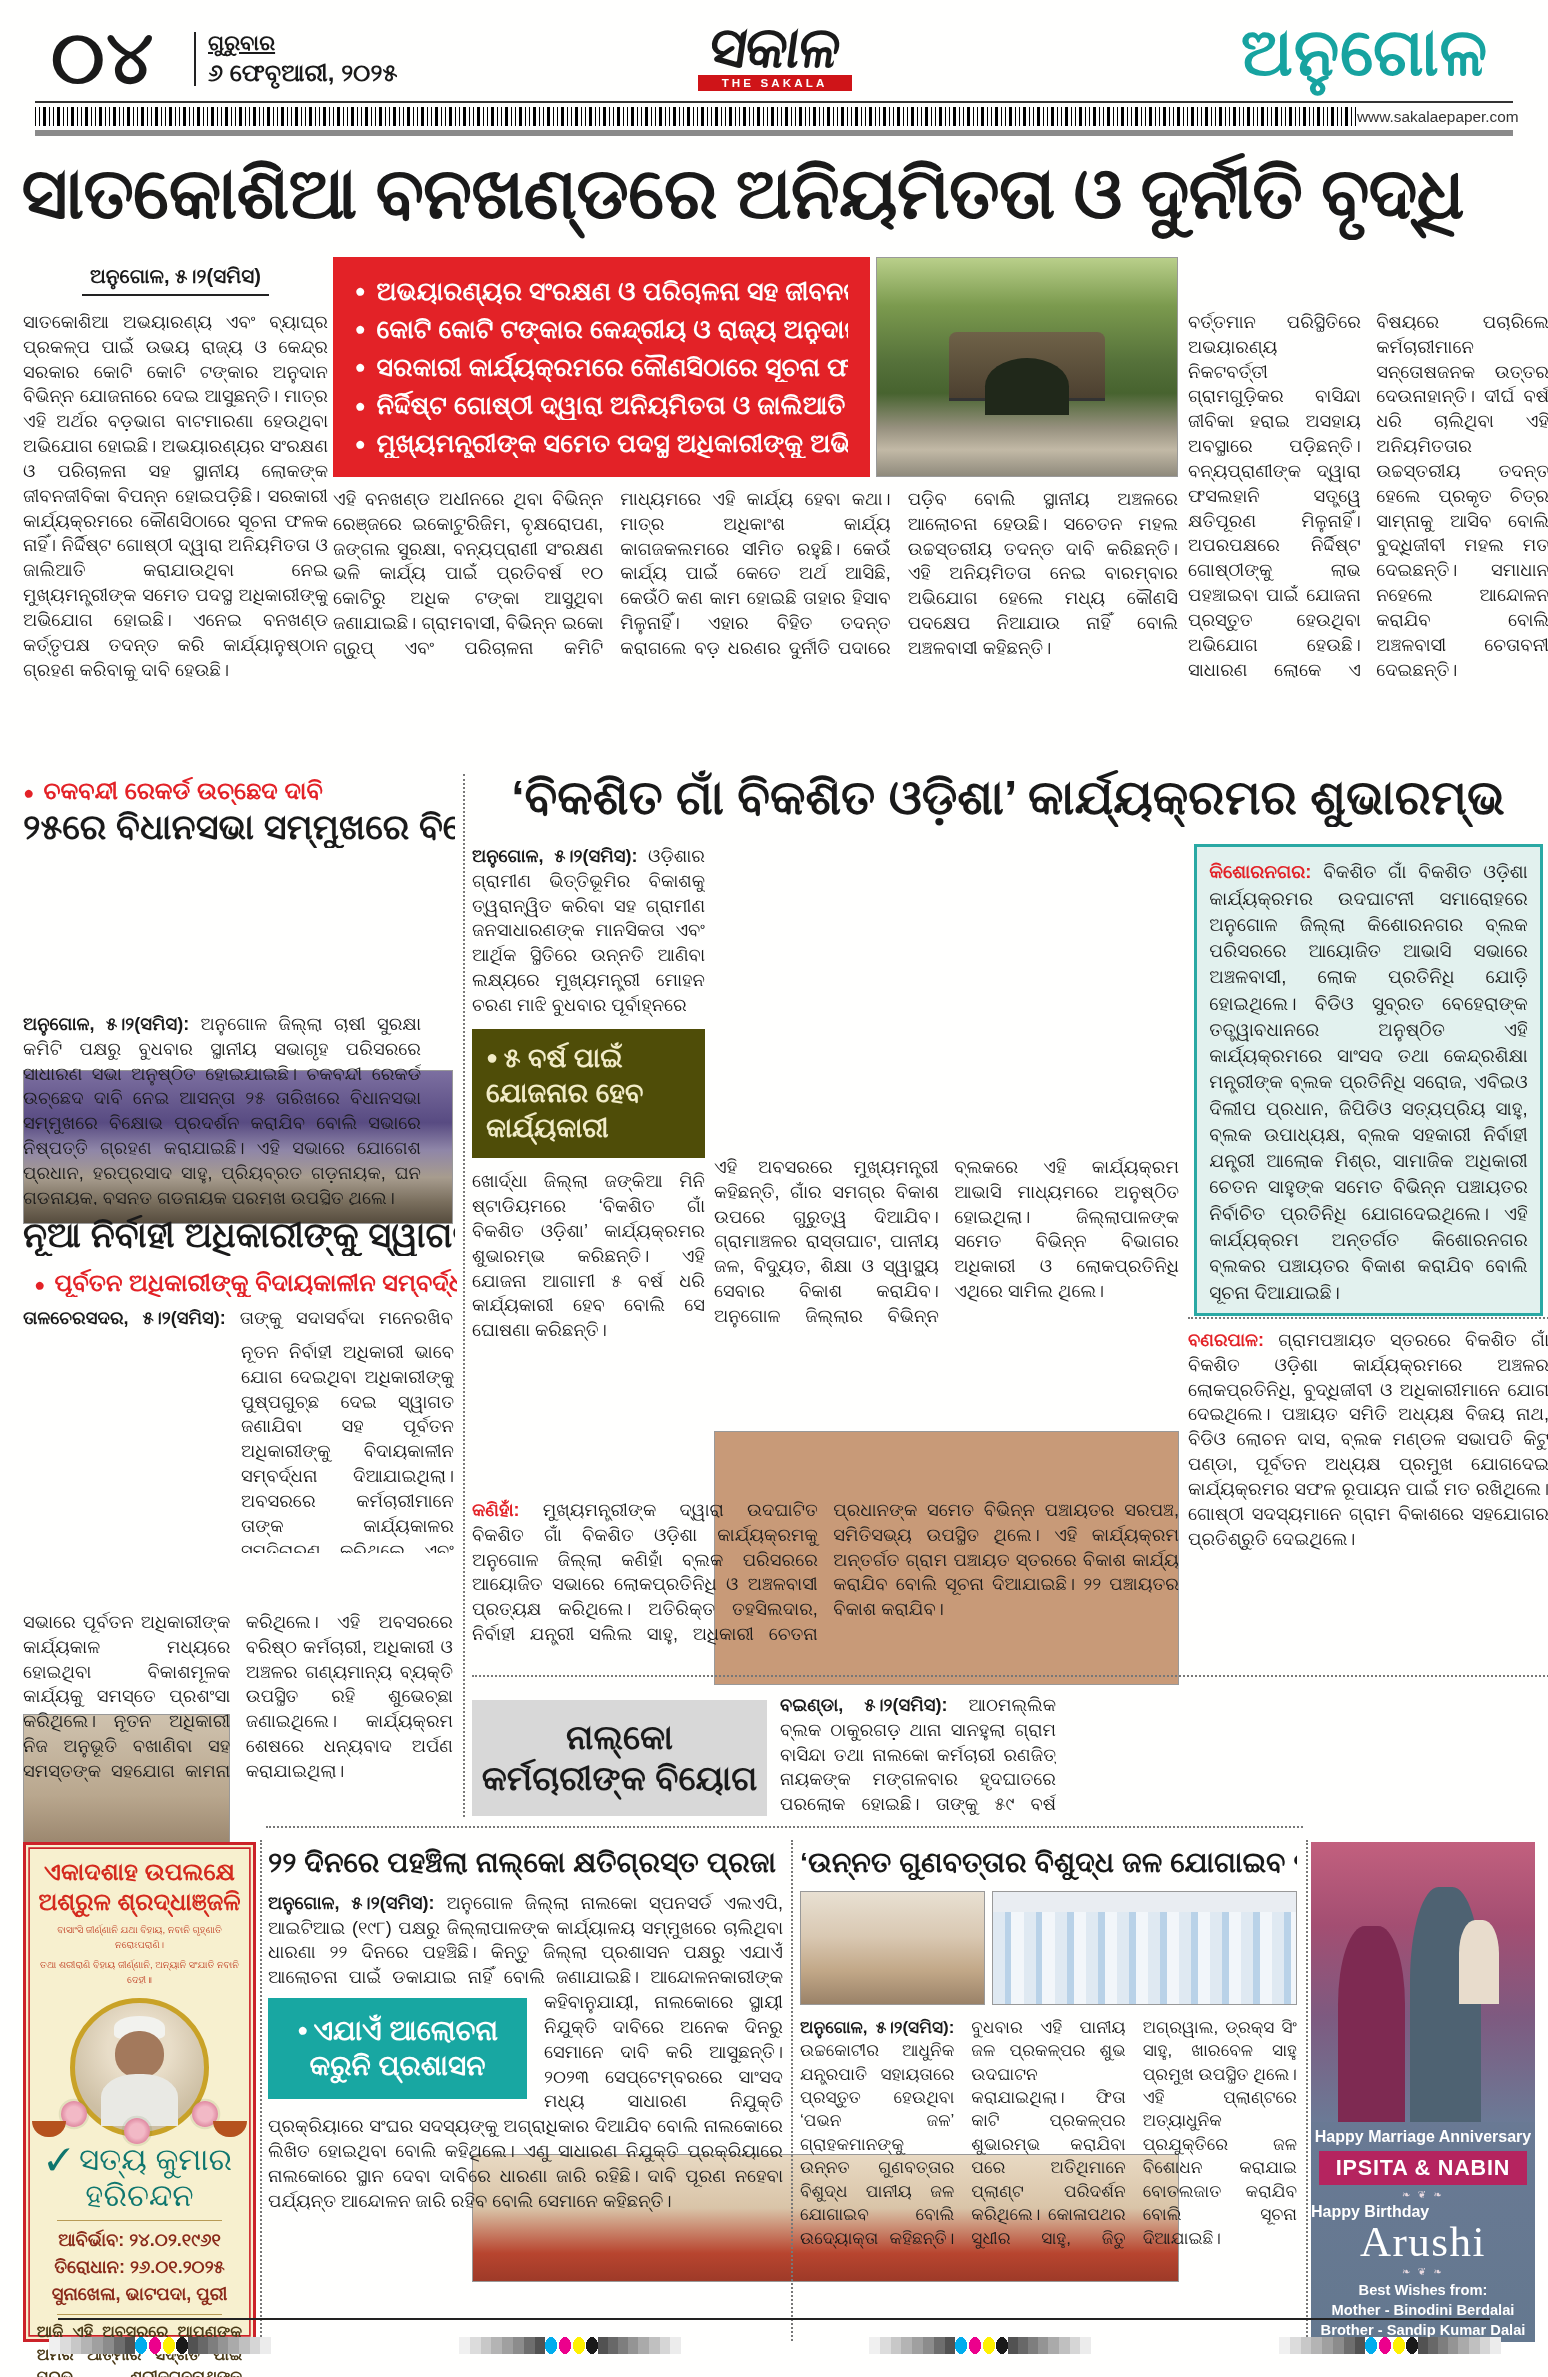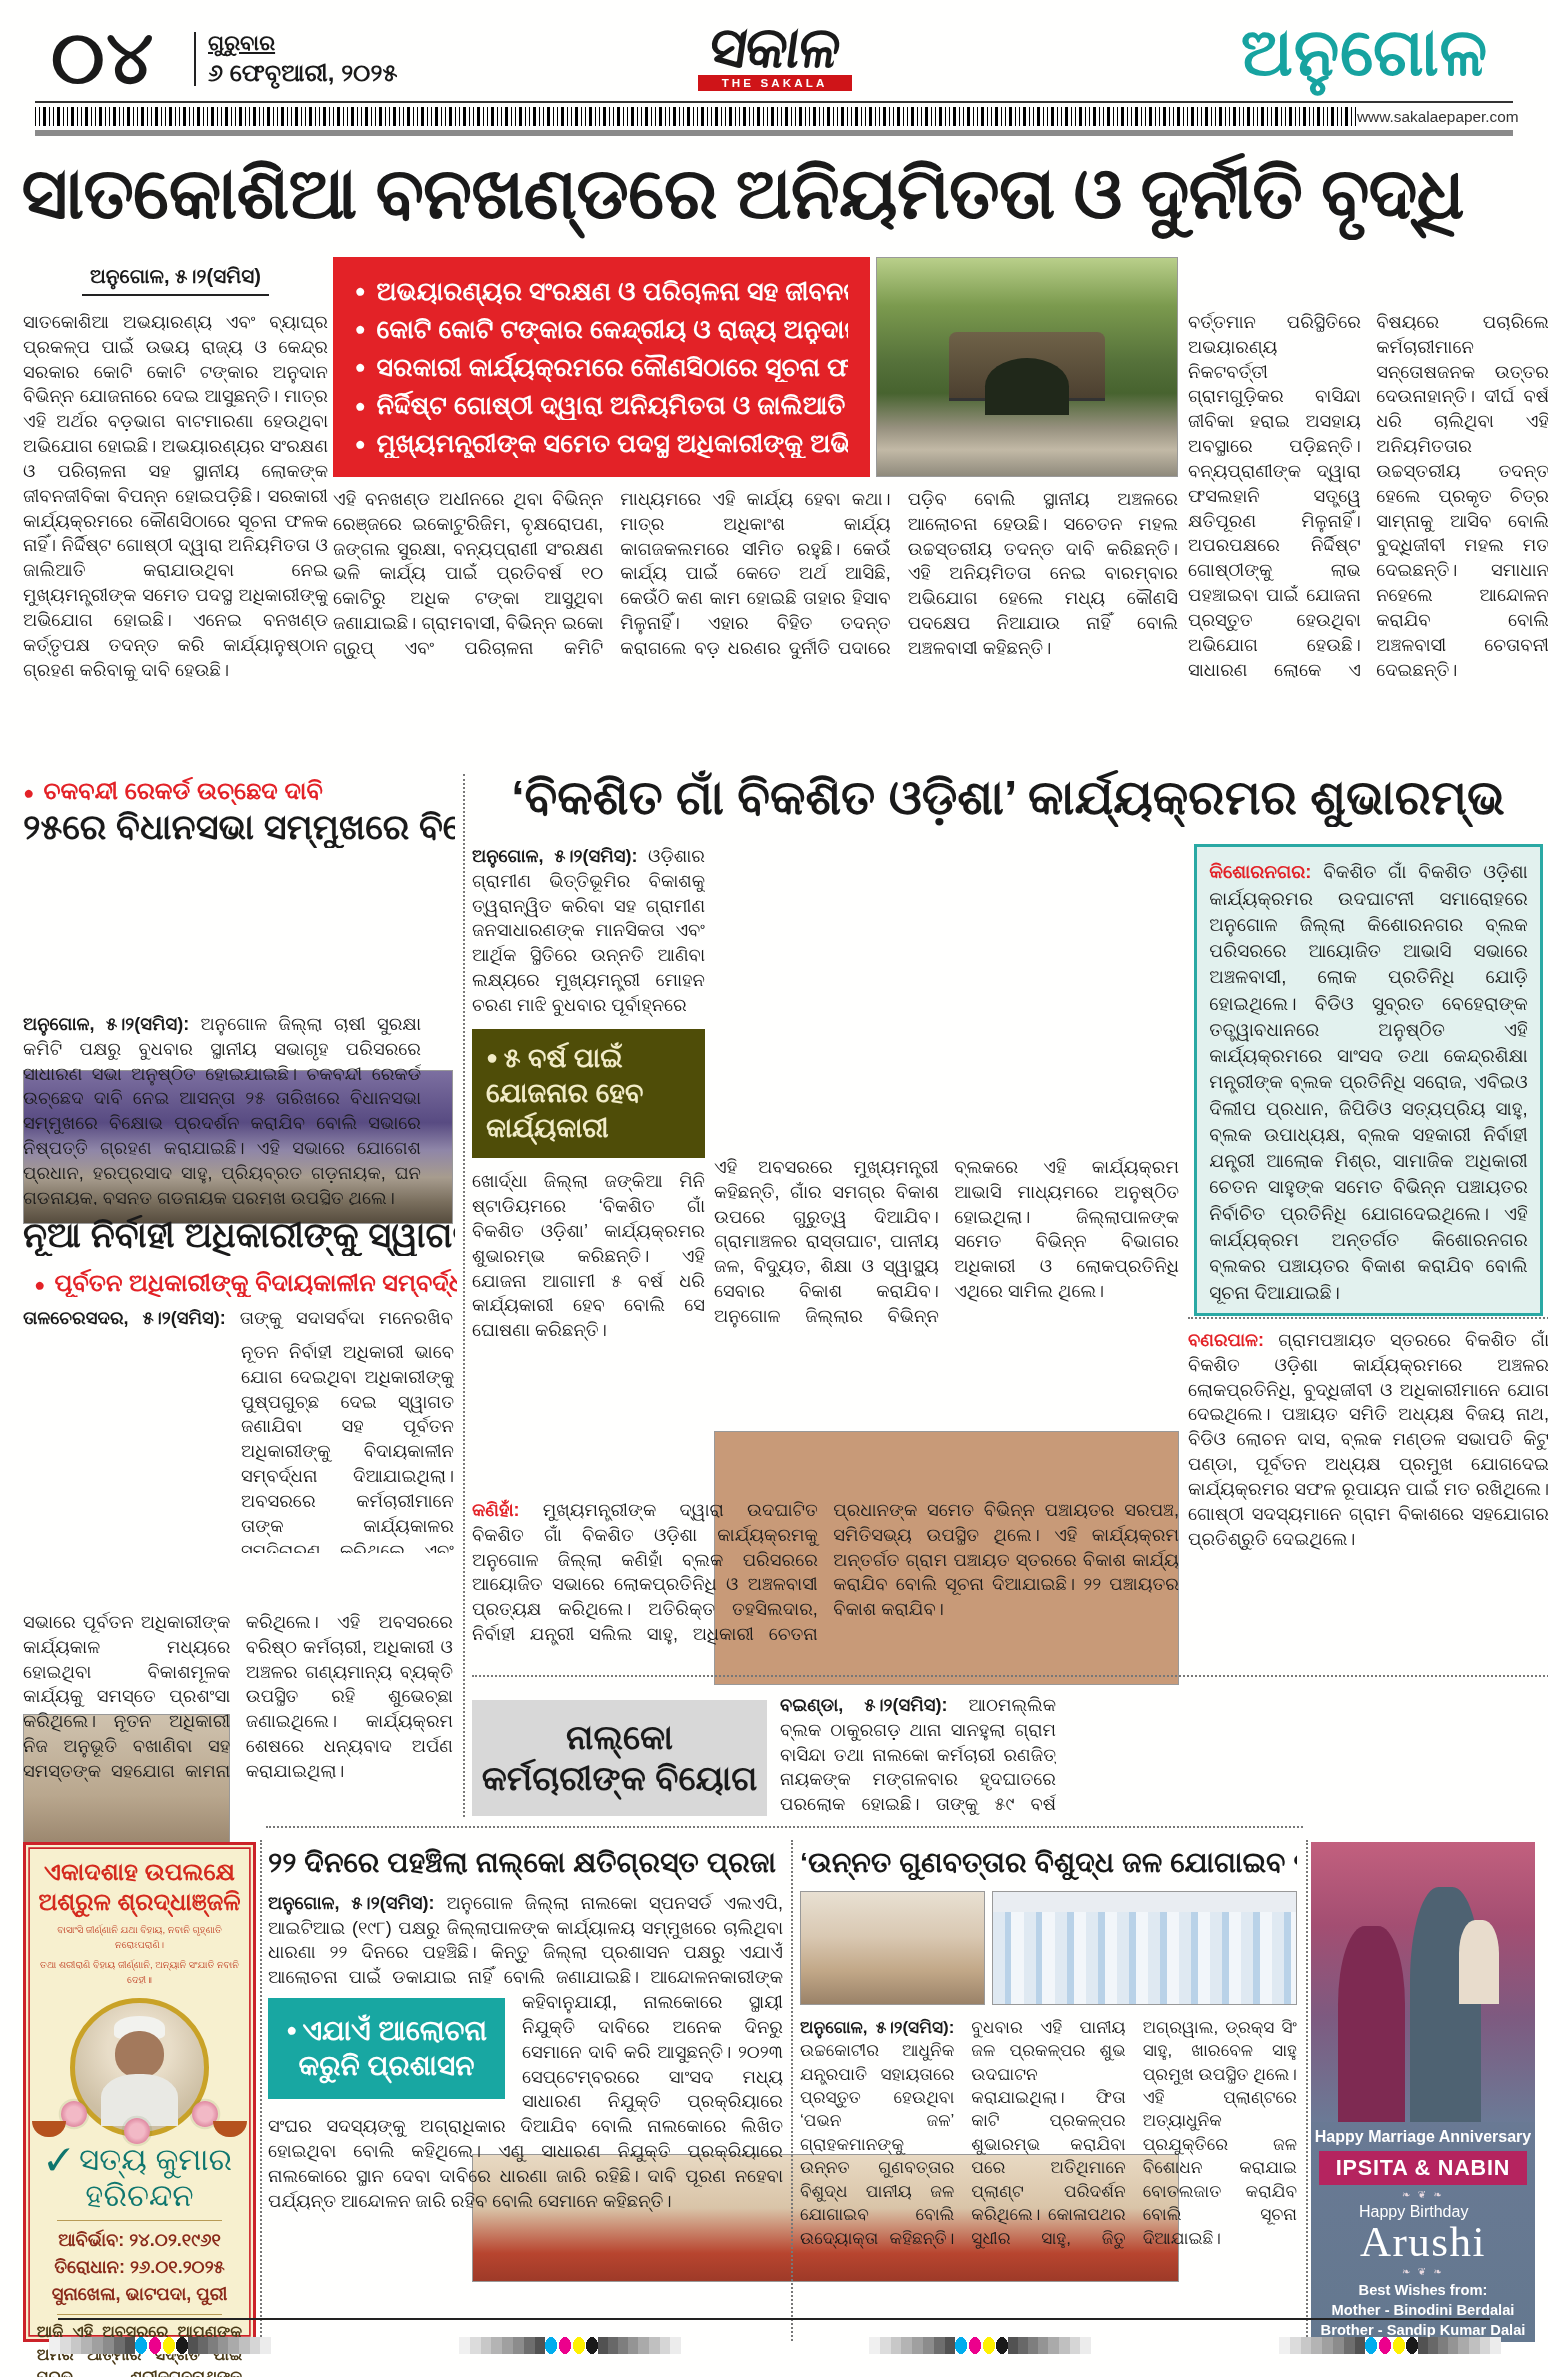--- a/index.html
+++ b/index.html
@@ -40,21 +40,21 @@
   .ph-officials { background:linear-gradient(180deg,#e8d9c2 0%,#d9c4a8 42%,#b8452f 78%,#9e3a28 100%); }
   .ph-women { background:linear-gradient(180deg,#cfc2ae 0%,#b9a78e 38%,#8f7a62 70%,#6e5c48 100%); }
   .ph-mat { background:linear-gradient(180deg,#d8c2a8 0 34%,transparent 34%), repeating-linear-gradient(90deg,#d86a4a 0 20px,#e8b85a 20px 40px,#5a9ad0 40px 60px,#c85a88 60px 80px,#7ab86a 80px 100px); background-color:#caa; }
   .ph-ribbon { background:linear-gradient(180deg,#e8e0d2 0%,#d9c8b2 40%,#c2a888 70%,#9a8268 100%); }
   .ph-bottles { background:linear-gradient(180deg,#e9edf2 0 18%,transparent 18%), repeating-linear-gradient(90deg,#dfe9f2 0 12.3px,#b9d2e8 12.3px 18.5px,#f2f6fa 18.5px 31px), linear-gradient(180deg,#dde6ee,#aac2d8); background-color:#cfdce8; }
   
   #greenbox { background:#4f4d08; color:#f2ecc8; padding:12.3px 14px; font-size:27px; font-weight:bold; line-height:1.3; margin:10.8px 0; }
   #greenbox::before { content:"● "; font-size:20px; vertical-align:3.1px; }
   #tealbox { border:3.1px solid #2aa9a4; background:#e2f1ee; padding:12.3px 12.3px 9.3px; font-size:18.5px; line-height:1.42; text-align:justify; overflow:hidden; }
   #graybox { background:#d8d8d8; display:flex; align-items:center; justify-content:center; text-align:center; font-size:34px; font-weight:bold; line-height:1.2; padding:7.7px; }
-  #protest-tealbox { background:#18a7a2; color:#fff; font-size:28px; font-weight:bold; line-height:1.25; padding:15.4px 14px; float:left; width:237px; margin:7.7px 17px 4.6px 0; text-align:center; }
+  #protest-tealbox { background:#18a7a2; color:#fff; font-size:28px; font-weight:bold; line-height:1.25; padding:15.4px 14px; float:left; width:259px; margin:7.7px 17px 4.6px 0; text-align:center; }
   #protest-tealbox::before { content:"● "; font-size:18.5px; vertical-align:3.9px; }
   
   .kicker { color:#e32227; font-weight:bold; font-size:24px; }
   .kicker::before { content:"●"; color:#e32227; font-size:18.5px; margin-right:9.3px; }
   .h2 { font-size:35px; font-weight:bold; }
   .h2c { font-size:48px; font-weight:bold; text-align:center; }
   .h3 { font-size:28.5px; font-weight:bold; }
   
   #obit { background:#f7f0cf; border:3.1px solid #cc2229; box-shadow:inset 0 0 0 2.3px #f7f0cf, inset 0 0 0 3.9px #cc2229; padding:12.3px 10.8px; text-align:center; }
   #obit .t { color:#d42a1e; font-weight:bold; font-size:24px; line-height:1.25; }
@@ -68,21 +68,21 @@
   #obit .name { font-size:31px; font-weight:normal; color:#0f766e; margin-top:4.6px; }
   #obit .rule { border-top:1.5px solid #b89b55; margin:6.2px 20px; }
   #obit .dt { color:#8a2a1a; font-weight:bold; font-size:18px; line-height:1.5; }
   #obit .msg { font-size:16px; font-weight:bold; color:#4a3a18; text-align:justify; line-height:1.4; margin-top:4.6px; }
   
   #anniv { background:linear-gradient(180deg,#b05a78 0%,#8e4a6a 18%,#6b7a96 40%,#64788f 100%); color:#fff; text-align:center; overflow:hidden; }
   #anniv .photo-area { position:relative; height:56%; background:linear-gradient(180deg,#c2607e 0%,#a34e72 30%,#7e5a80 62%,#6b7a96 100%); }
   #anniv .fig { position:absolute; border-radius:40% 40% 0 0; }
   #anniv .l1 { font-size:16px; font-weight:bold; margin-top:6.2px; }
   #anniv .band { background:#b5245f; font-size:21.6px; font-weight:bold; letter-spacing:0.8px; padding:3.9px 0; margin:4.6px 7.7px; }
-  #anniv .l2 { font-size:16px; font-weight:normal; text-align:left; padding-left:0; margin-top:3.1px;margin-left:48px; }
+  #anniv .l2 { font-size:16px; font-weight:bold; text-align:left; padding-left:0; margin-top:3.1px; }
   #anniv .big { font-family:"Liberation Serif", serif; font-size:43px; letter-spacing:1.5px; margin-top:-4.6px; }
   #anniv .sw { font-size:10px; letter-spacing:2.3px; color:#e8d9e0; }
   #anniv .bw { font-size:14.7px; font-weight:bold; line-height:1.35; margin-top:4.6px; }
   
   .calbar { position:absolute; top:2337px; width:222px; height:17px;
     background:
       radial-gradient(ellipse 6.2px 8.5px at 92px 8.5px, #00adee 98%, transparent 100%),
       radial-gradient(ellipse 6.2px 8.5px at 106px 8.5px, #ec008c 98%, transparent 100%),
       radial-gradient(ellipse 6.2px 8.5px at 120px 8.5px, #fff100 98%, transparent 100%),
       radial-gradient(ellipse 6.2px 8.5px at 133px 8.5px, #1a1a1a 98%, transparent 100%),

